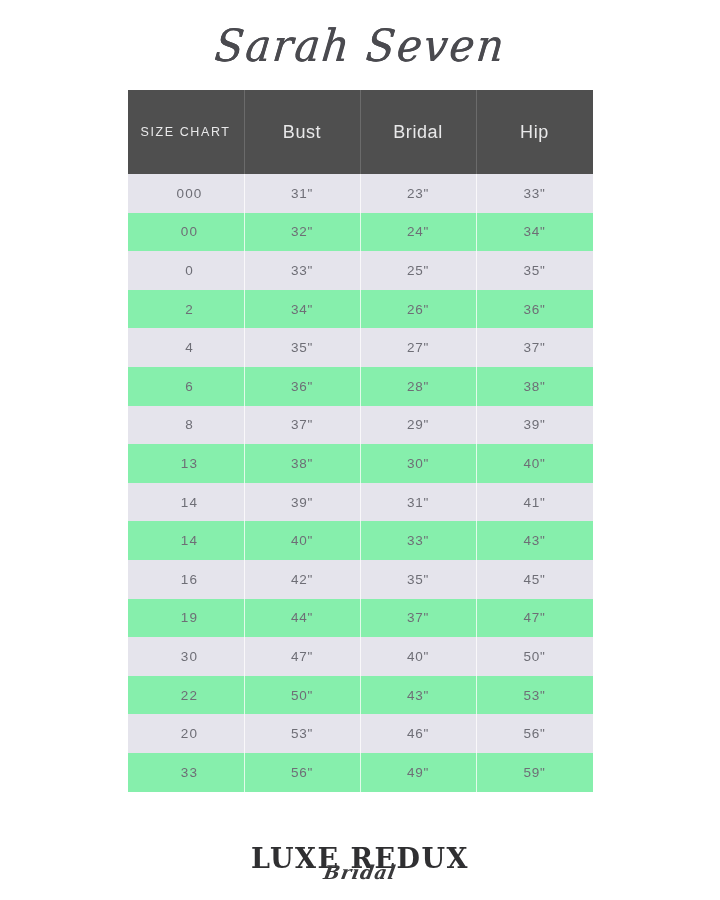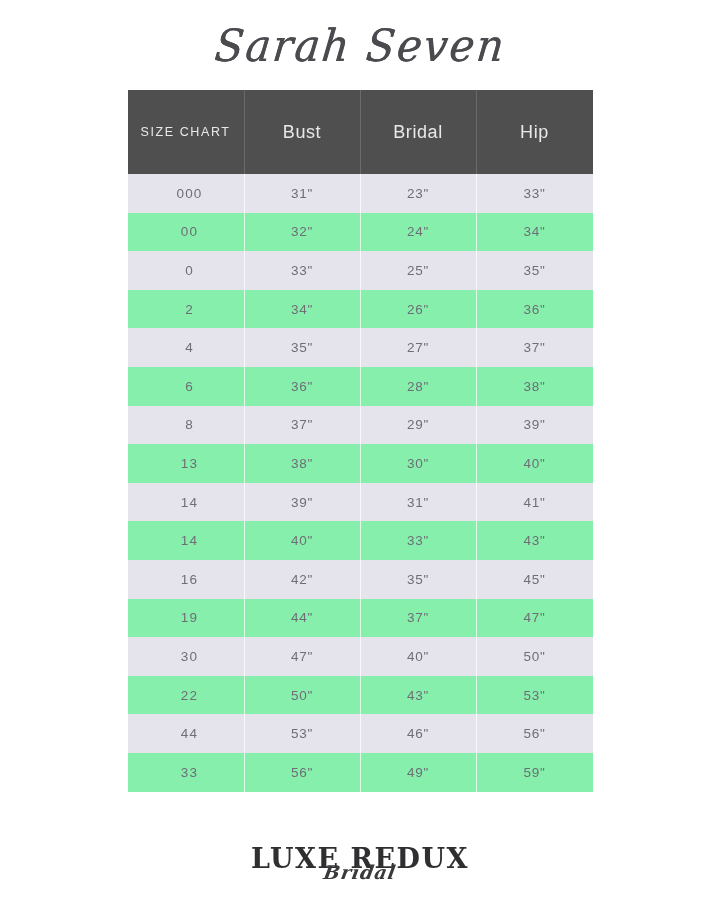--- a/index.html
+++ b/index.html
@@ -225,21 +225,21 @@
           <td>40"</td>
           <td>50"</td>
         </tr>
         <tr class="row-dark">
           <td class="cell-size">22</td>
           <td>50"</td>
           <td>43"</td>
           <td>53"</td>
         </tr>
         <tr class="row-light">
-          <td class="cell-size">44</td>
+          <td class="cell-size">20</td>
           <td>53"</td>
           <td>46"</td>
           <td>56"</td>
         </tr>
         <tr class="row-dark">
           <td class="cell-size">33</td>
           <td>56"</td>
           <td>49"</td>
           <td>59"</td>
         </tr>

